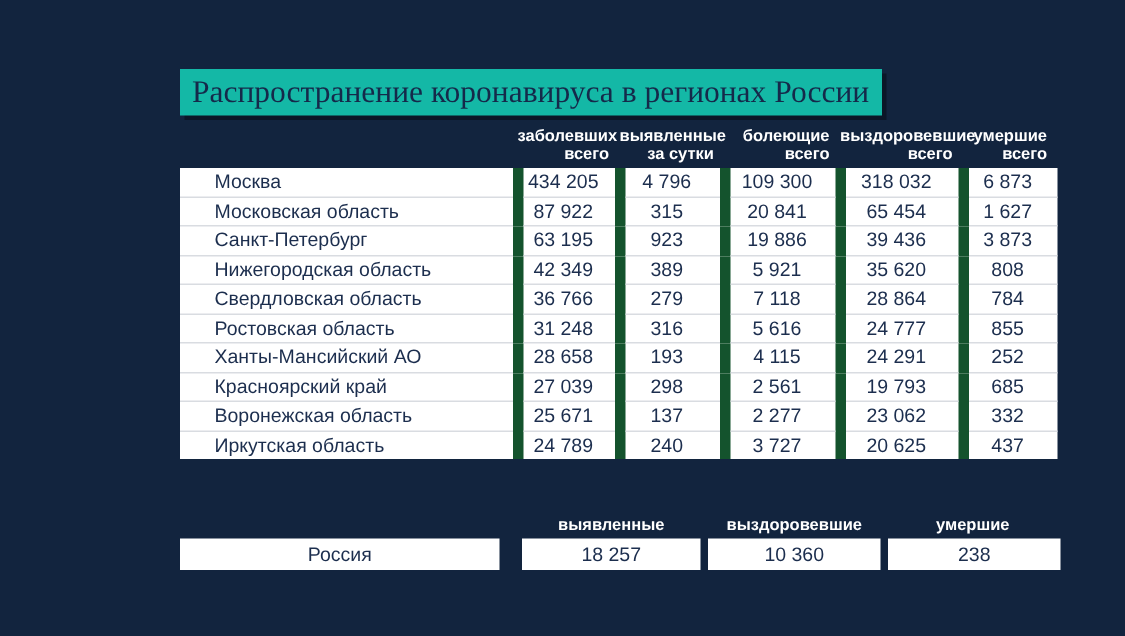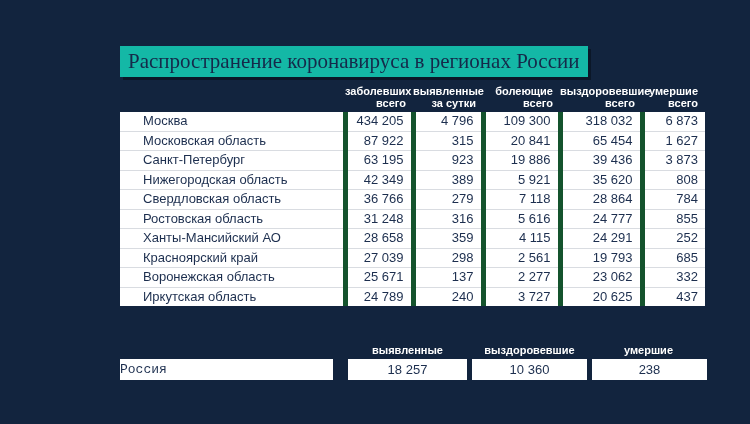--- a/index.html
+++ b/index.html
@@ -33,35 +33,35 @@
     border-collapse:collapse;table-layout:fixed;
     width:585px;background:#ffffff;
   }
   table.regions td{
     height:18.5px;line-height:18.5px;
     font-size:13px;color:#1c2e4e;
     white-space:nowrap;overflow:hidden;
     padding:0;
   }
   table.regions td.region{text-align:left;padding-left:23px;}
-  table.regions td.num{text-align:right;padding-right:7px;border-left:5px solid #14532d;}
+  table.regions td.num{text-align:center;padding-right:7px;border-left:7px solid #14532d;}
   table.regions tr + tr td{border-top:1px solid #d9dce1;}
   
   .russia-wrap{position:absolute;left:120px;top:344px;width:585px;}
   .russia-headers{display:flex;height:13px;margin-bottom:2px;}
   .russia-headers .rh{
     color:#ffffff;font-weight:bold;font-size:11px;line-height:12px;
     text-align:center;box-sizing:border-box;
   }
   .russia-row{display:flex;height:21px;}
   .russia-row .cell{
     background:#ffffff;color:#1c2e4e;
     font-size:13px;line-height:21px;box-sizing:border-box;
   }
-  .russia-row .label{width:213px;text-align:left;font-family:Liberation Mono, monospace;}
+  .russia-row .label{width:213px;text-align:center;}
   .russia-row .gap{background:transparent;}
   .russia-row .val{text-align:center;}
   .sp{flex:none;}
 </style>
 </head>
 <body>
 
 <div class="stage">
 
   <div class="title-box">Распространение коронавируса в регионах России</div>
@@ -144,21 +144,21 @@
             <td class="region">Ростовская область</td>
             <td class="num">31 248</td>
             <td class="num">316</td>
             <td class="num">5 616</td>
             <td class="num">24 777</td>
             <td class="num">855</td>
           </tr>
           <tr>
             <td class="region">Ханты-Мансийский АО</td>
             <td class="num">28 658</td>
-            <td class="num">359</td>
+            <td class="num">193</td>
             <td class="num">4 115</td>
             <td class="num">24 291</td>
             <td class="num">252</td>
           </tr>
           <tr>
             <td class="region">Красноярский край</td>
             <td class="num">27 039</td>
             <td class="num">298</td>
             <td class="num">2 561</td>
             <td class="num">19 793</td>

